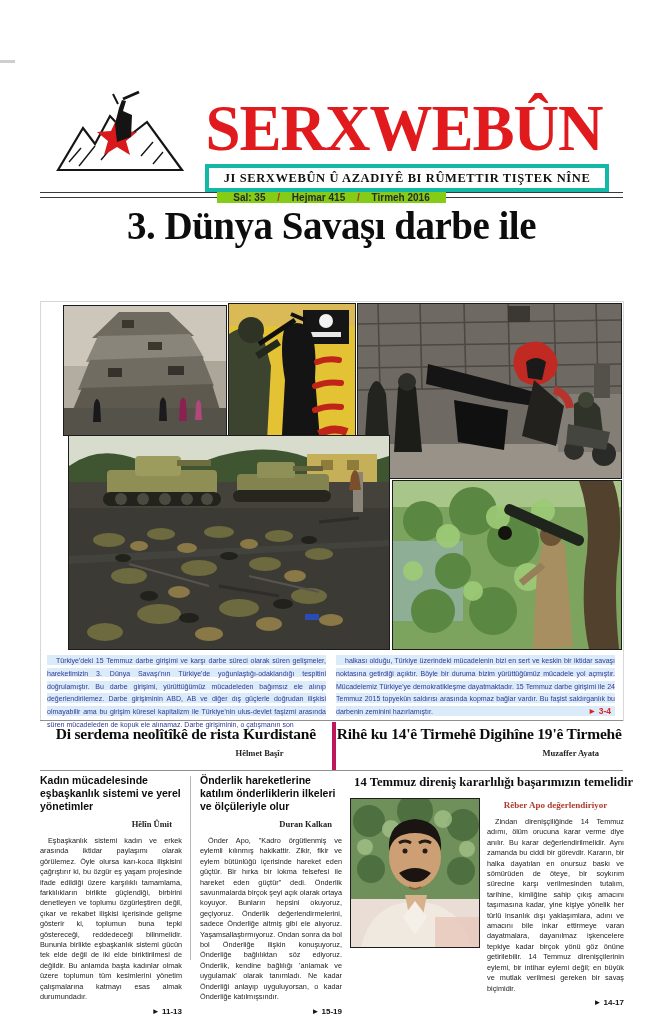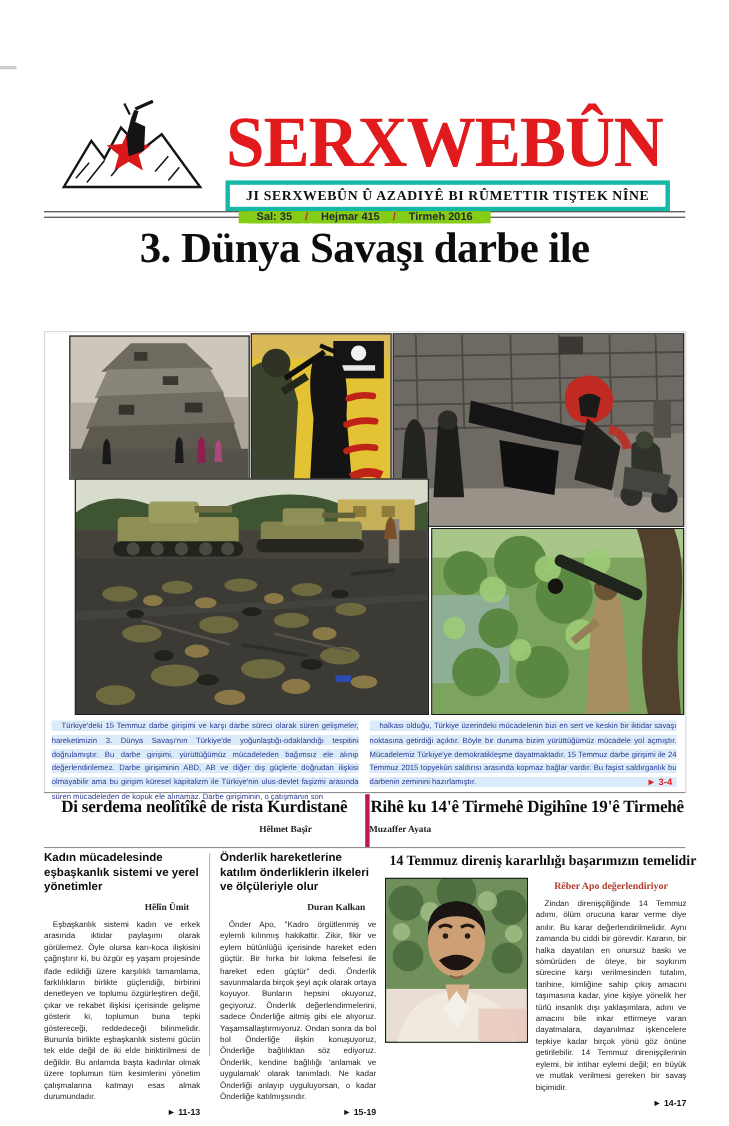--- a/index.html
+++ b/index.html
@@ -44,21 +44,21 @@
 
   .rule{position:absolute;background:#8f8f8f;}
 
   
   .sections{left:40px;top:722px;width:583px;height:48px;display:flex;}
   .section-cell{width:50%;padding-top:3px;box-sizing:border-box;}
   .section-cell.right{border-left:4px solid #be185d;}
   .section-title{text-align:center;font-weight:bold;font-size:15.5px;letter-spacing:-0.2px;white-space:nowrap;color:#0d0d0d;}
   .section-byline{font-weight:bold;font-size:8.5px;margin-top:5px;color:#222;}
   .section-cell.left .section-byline{text-align:right;padding-right:48px;}
-  .section-cell.right .section-byline{padding-right:24px;}
+  .section-cell.right .section-byline{text-align:right;padding-right:24px;}
 
   
   .col{position:absolute;top:774px;font-family:"Liberation Sans",sans-serif;}
   .col1{left:40px;width:142px;}
   .col2{left:200px;width:142px;}
   .col3{left:350px;width:274px;}
   .col-title{font-family:Liberation Sans, sans-serif;font-weight:bold;font-size:10.5px;line-height:13px;
              text-align:left;color:#0d0d0d;}
   .col-byline{font-family:"Liberation Serif",serif;font-weight:bold;font-size:8.5px;color:#222;
               text-align:right;padding-right:10px;margin:6px 0 7px 0;}

